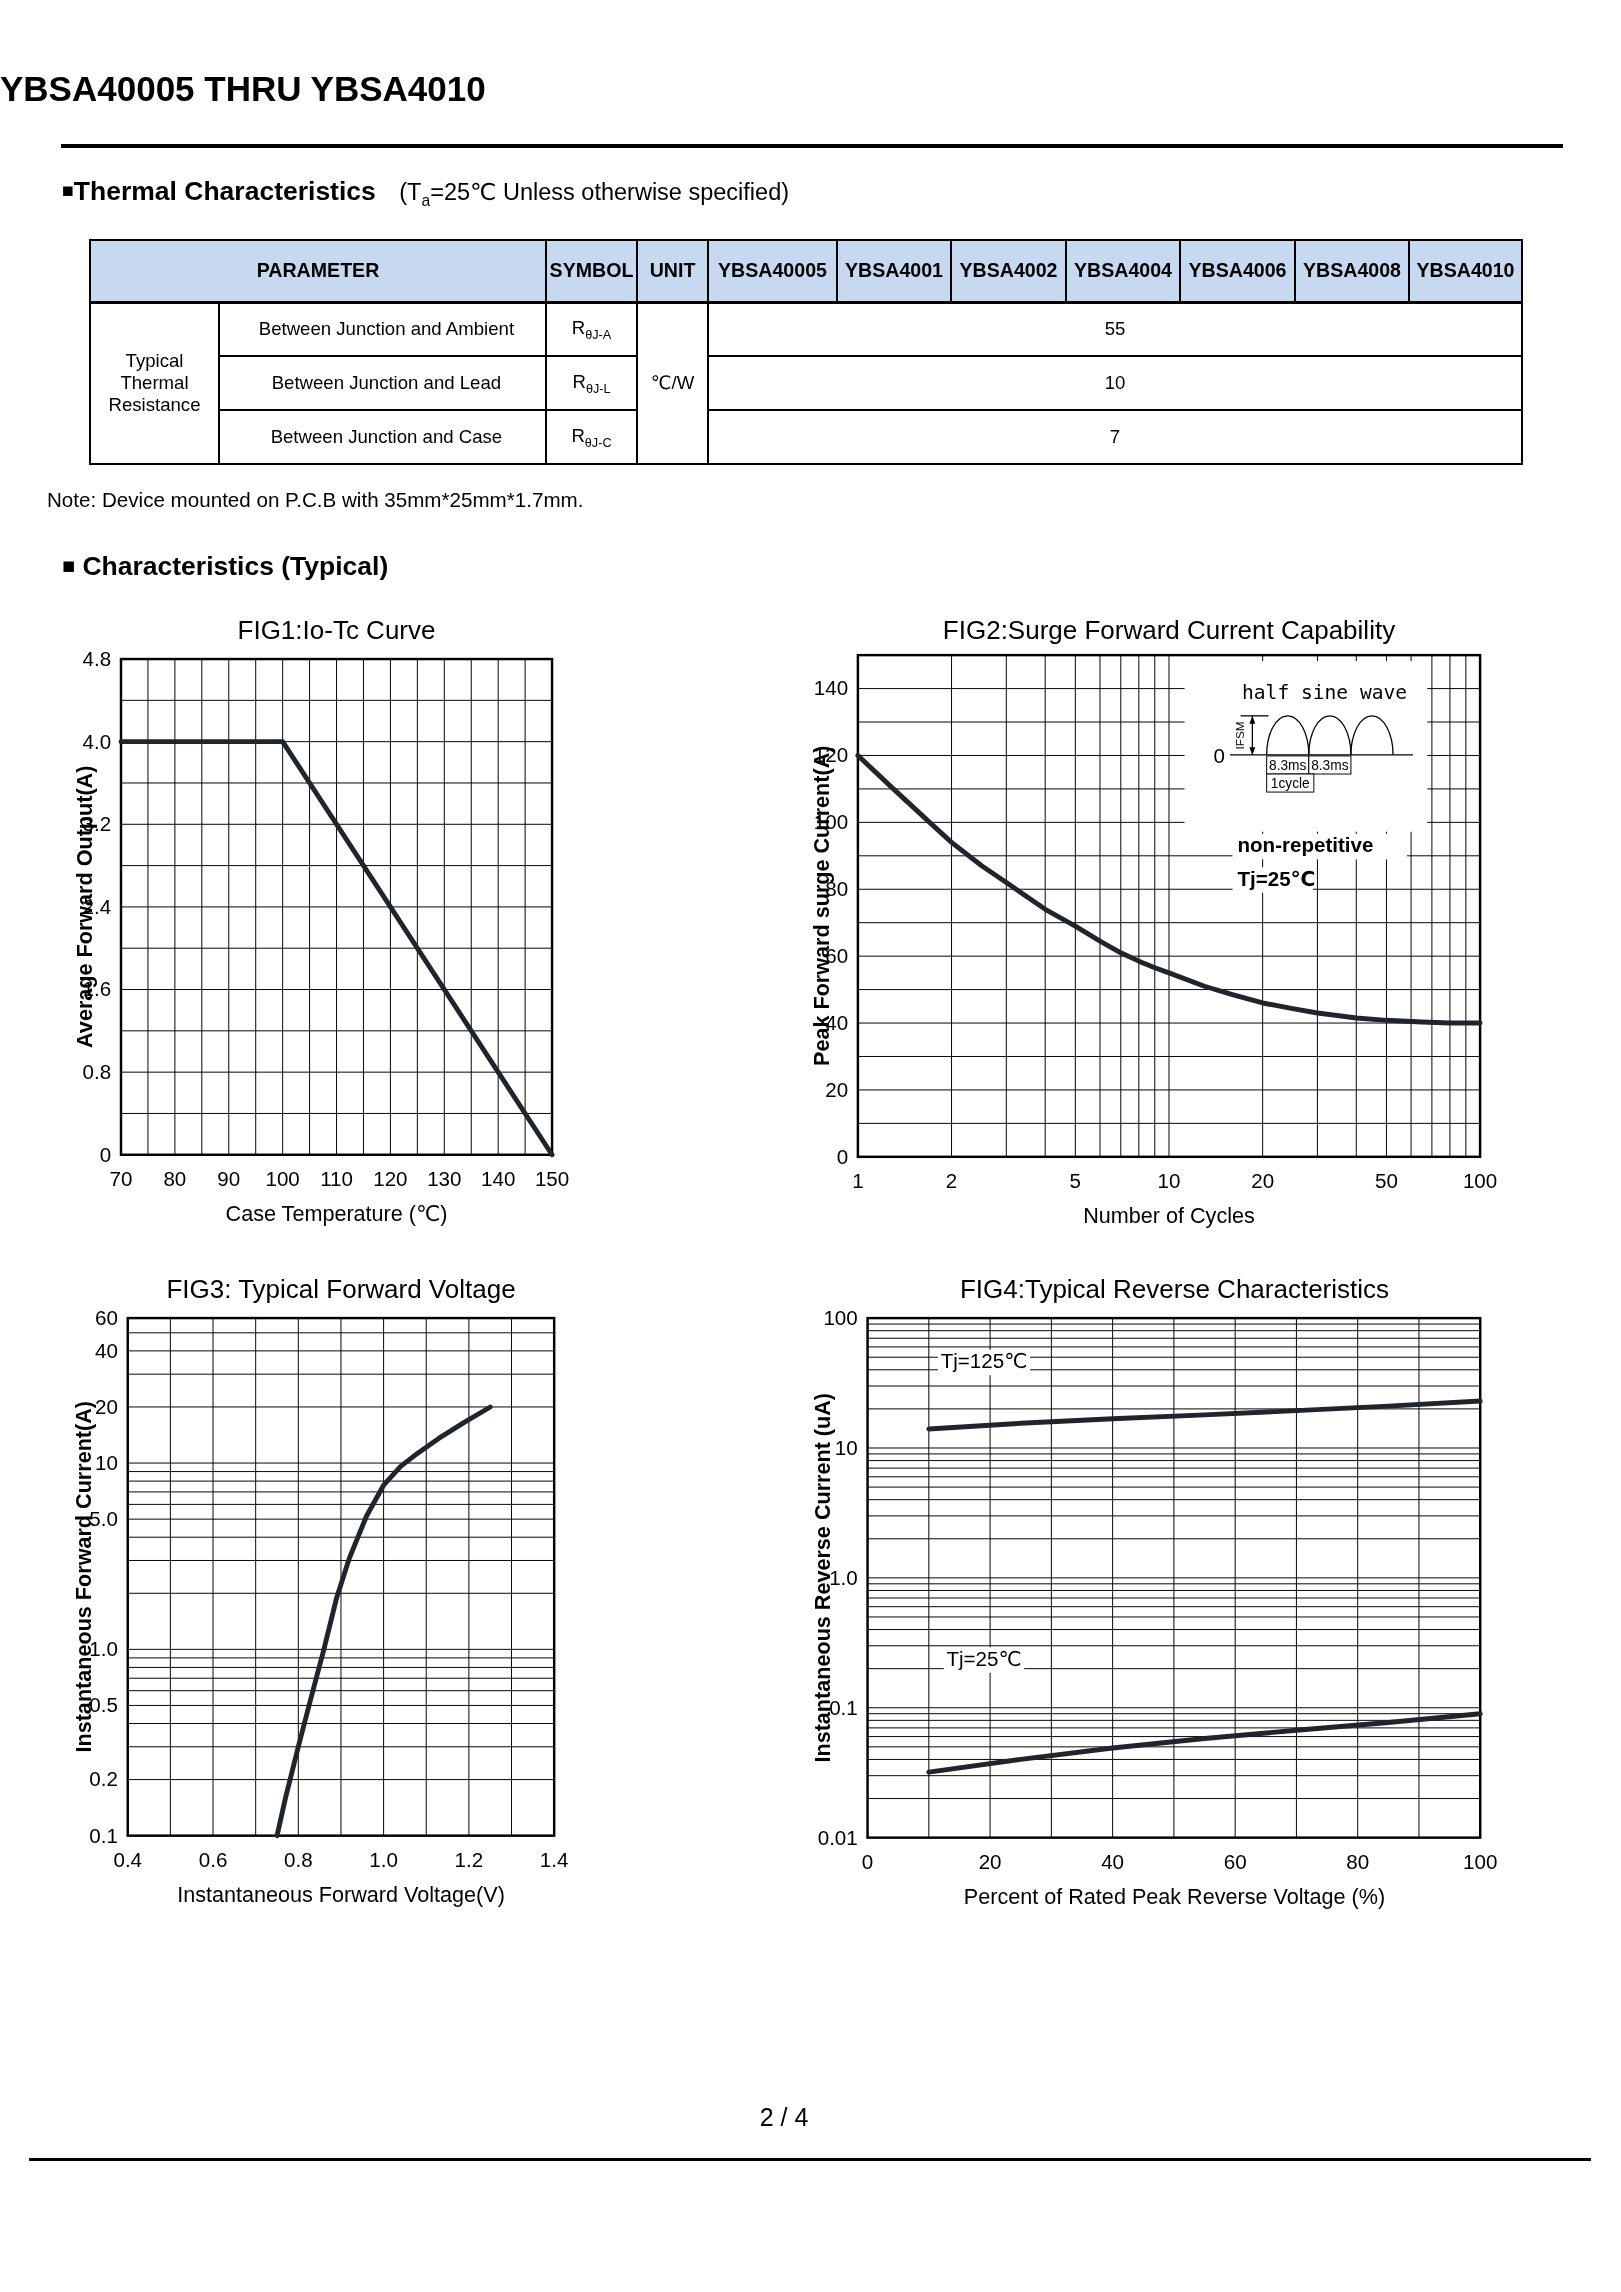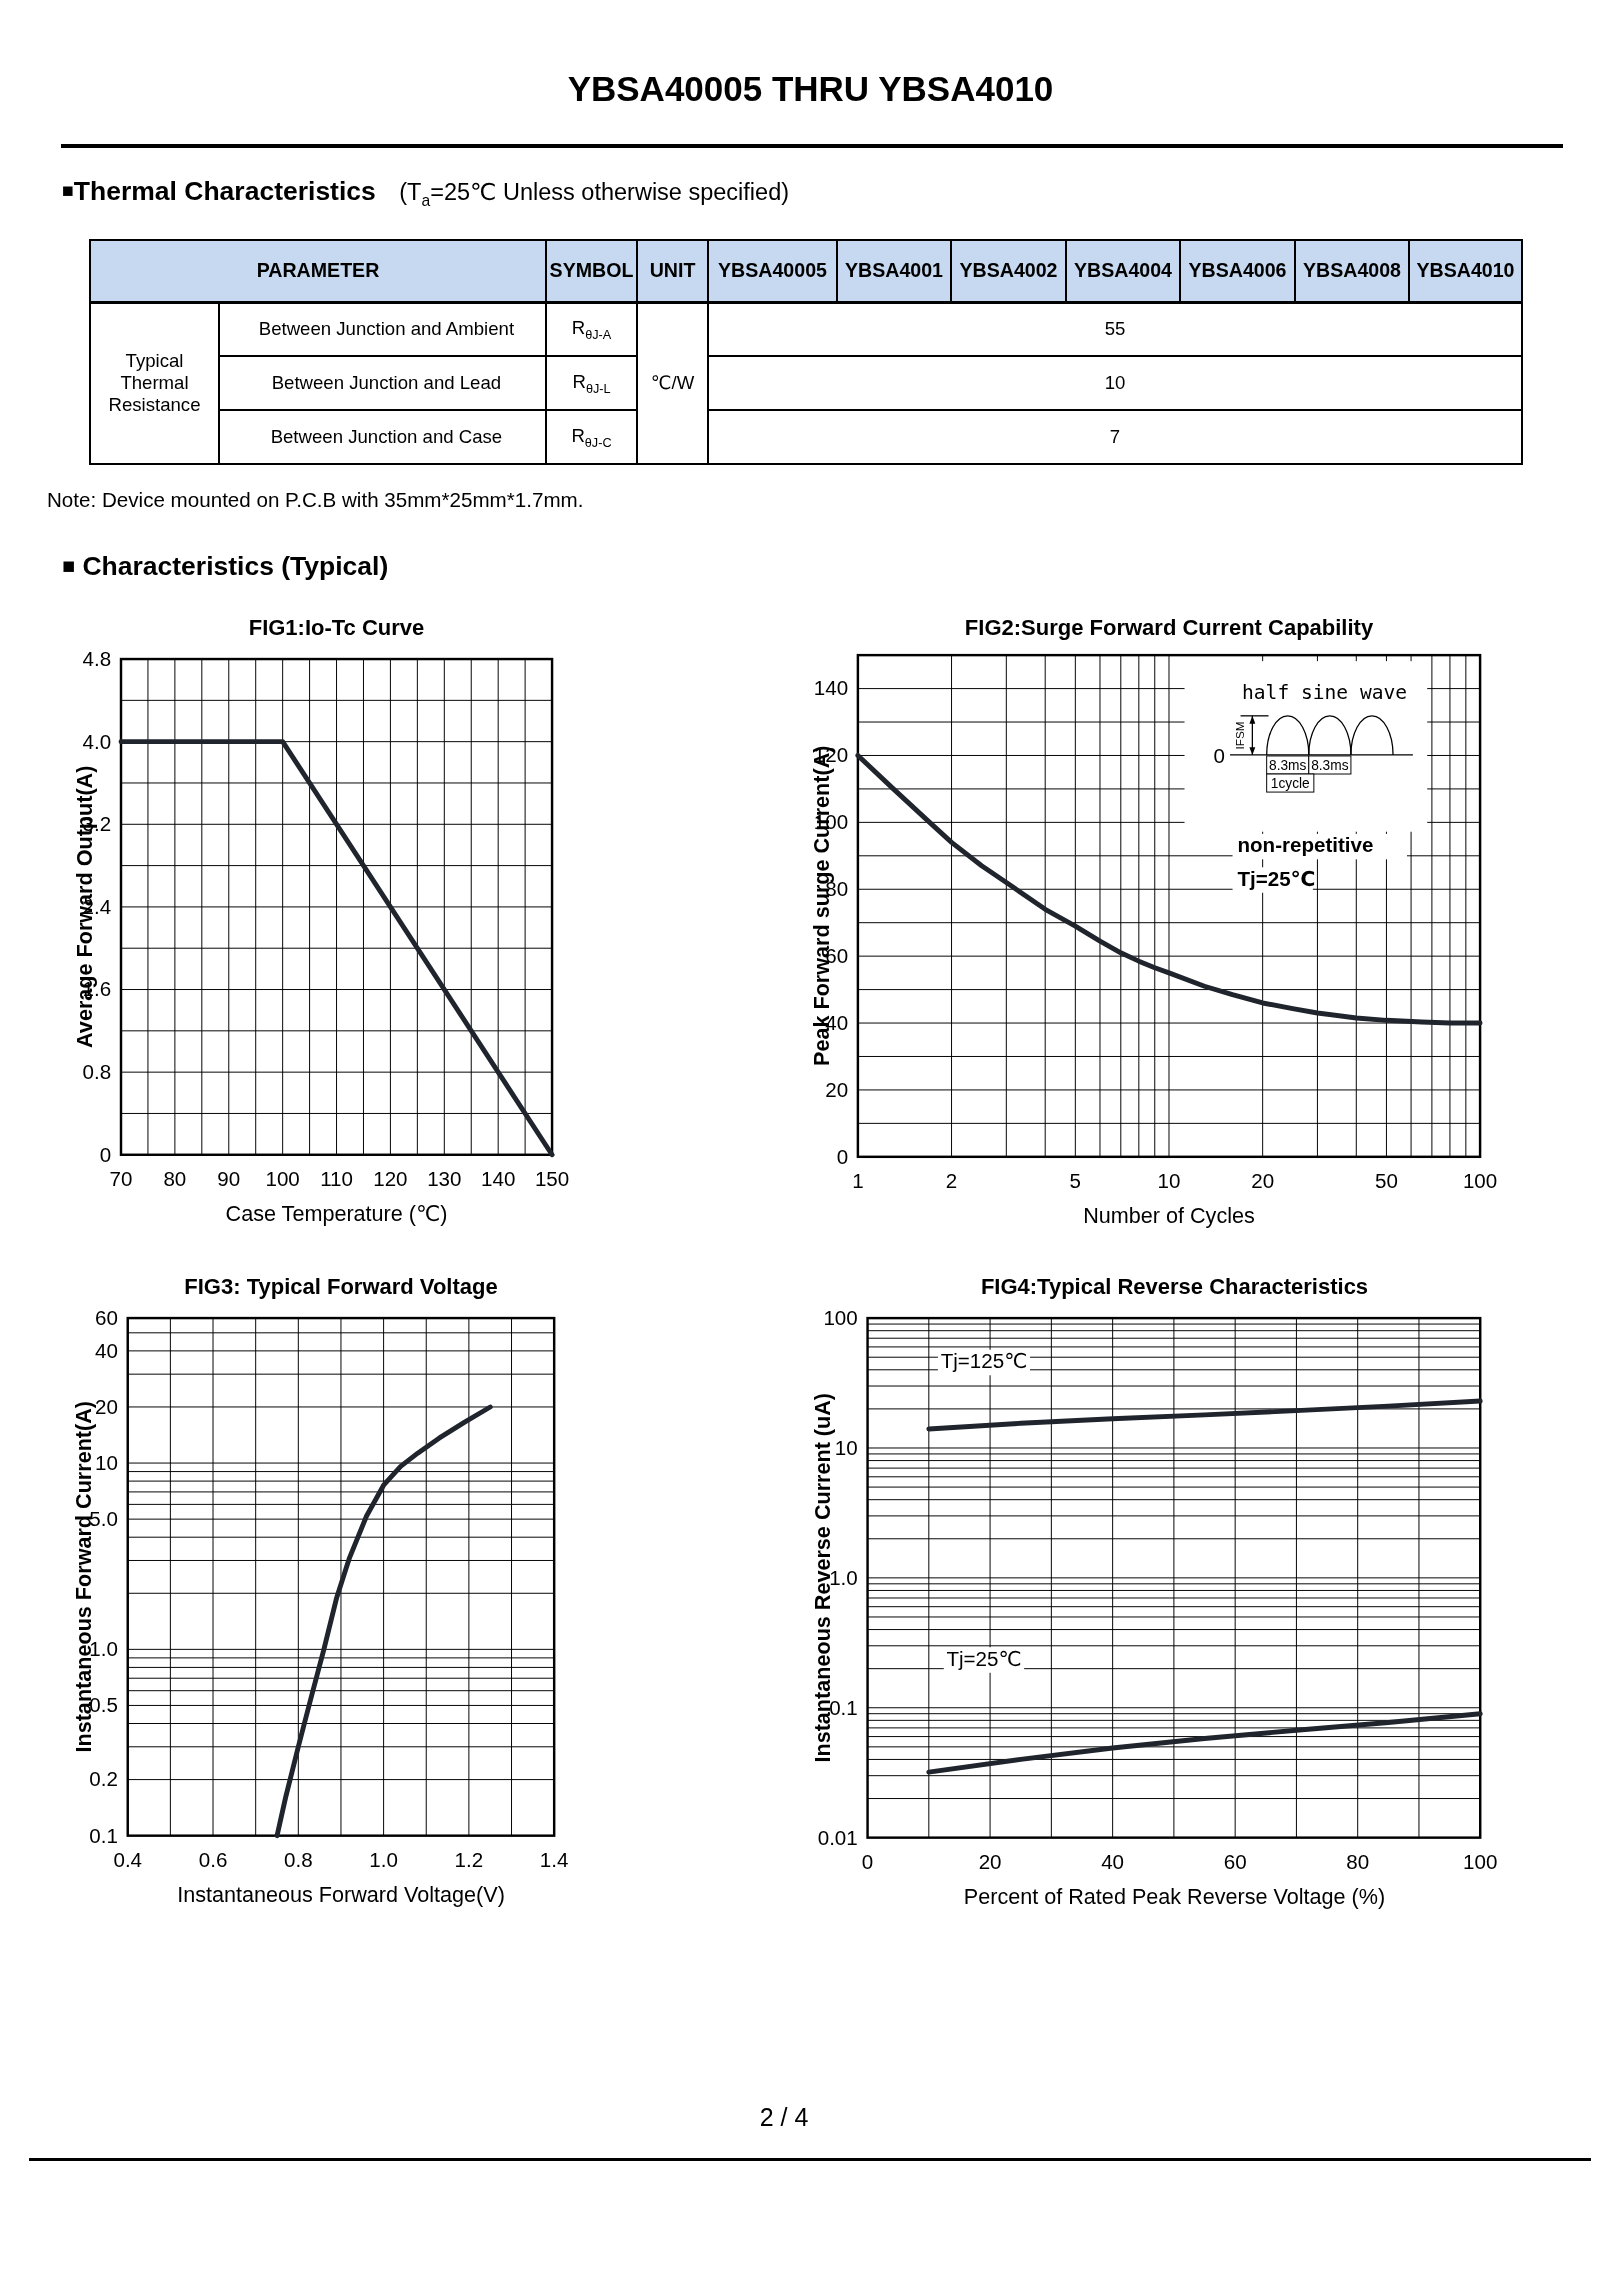--- a/index.html
+++ b/index.html
@@ -1,18 +1,18 @@
 <!DOCTYPE html>
 <html><head>
 <meta charset="utf-8">
 <style>
 *{margin:0;padding:0;box-sizing:border-box}
 html,body{background:#fff}
 body{width:1621px;height:2293px;position:relative;font-family:"Liberation Sans","DejaVu Sans",sans-serif;color:#000}
-.page-title{position:absolute;top:69px;left:0;width:1621px;text-align:center;font-size:35px;font-weight:bold}
+.page-title{position:absolute;top:69px;left:0;width:1621px;font-size:35px;font-weight:bold}
 .rule{position:absolute;background:#000}
 .rule-top{top:144px;left:61px;width:1502px;height:3.9px}
 .rule-bottom{top:2158px;left:29px;width:1562px;height:2.9px}
 .sec-heading{position:absolute;left:62px;white-space:nowrap}
 .sec1{top:176px;font-size:26.5px}
 .sec2{top:551px;font-size:26.5px}
 .hb{font-size:19.6px;vertical-align:2.9px;font-weight:bold}
 .hb2{font-size:21.6px;vertical-align:2px;font-weight:bold}
 .ht{font-weight:bold}
 .hc{font-size:23.5px;font-weight:normal}
@@ -21,21 +21,21 @@
 .note{position:absolute;left:47px;top:488px;font-size:20.6px}
 .footer-text{position:absolute;top:2103px;left:0;width:1568px;text-align:center;font-size:25px}
 table.thermal{position:absolute;left:89px;top:239px;border-collapse:collapse;table-layout:fixed;border:2.9px solid #000}
 table.thermal th,table.thermal td{border:2px solid #000;overflow:hidden}
 table.thermal th{background:var(--hdr-bg,#c6d9f0);font-size:19.6px;font-weight:bold;height:62px;text-align:center}
 table.thermal thead th{border-bottom:3.9px solid #000}
 table.thermal td{font-size:18.6px;height:54px;text-align:center;background:#fff}
 td.param-desc{text-align:left;padding-left:7.8px}
 td.sym sub{font-size:12.7px}
 .chart{position:absolute}
-.chart-title{position:absolute;text-align:center;font-weight:bold;font-size:22px;white-space:nowrap}
+.chart-title{position:absolute;text-align:center;font-weight:normal;font-size:26px;white-space:nowrap}
 .axis-x{position:absolute;text-align:center;font-weight:normal;font-size:21.6px;white-space:nowrap}
 .axis-y{position:absolute;text-align:center;font-weight:bold;font-size:21.6px;white-space:nowrap;transform:rotate(-90deg)}
 .chart svg{position:absolute;left:0;top:0;overflow:visible}
 .grid{stroke:#000;stroke-width:1}
 .pborder{fill:none;stroke:#000;stroke-width:2.5}
 .curve{fill:none;stroke:var(--curve,#20242c);stroke-width:5;stroke-linecap:round;stroke-linejoin:round}
 text.tick{font-size:21px;fill:#000;font-family:"Liberation Sans","DejaVu Sans",sans-serif}
 .tx{text-anchor:middle}
 .ty{text-anchor:end}
 text.ann{font-size:21px;fill:#000;font-family:"Liberation Sans","DejaVu Sans",sans-serif}

